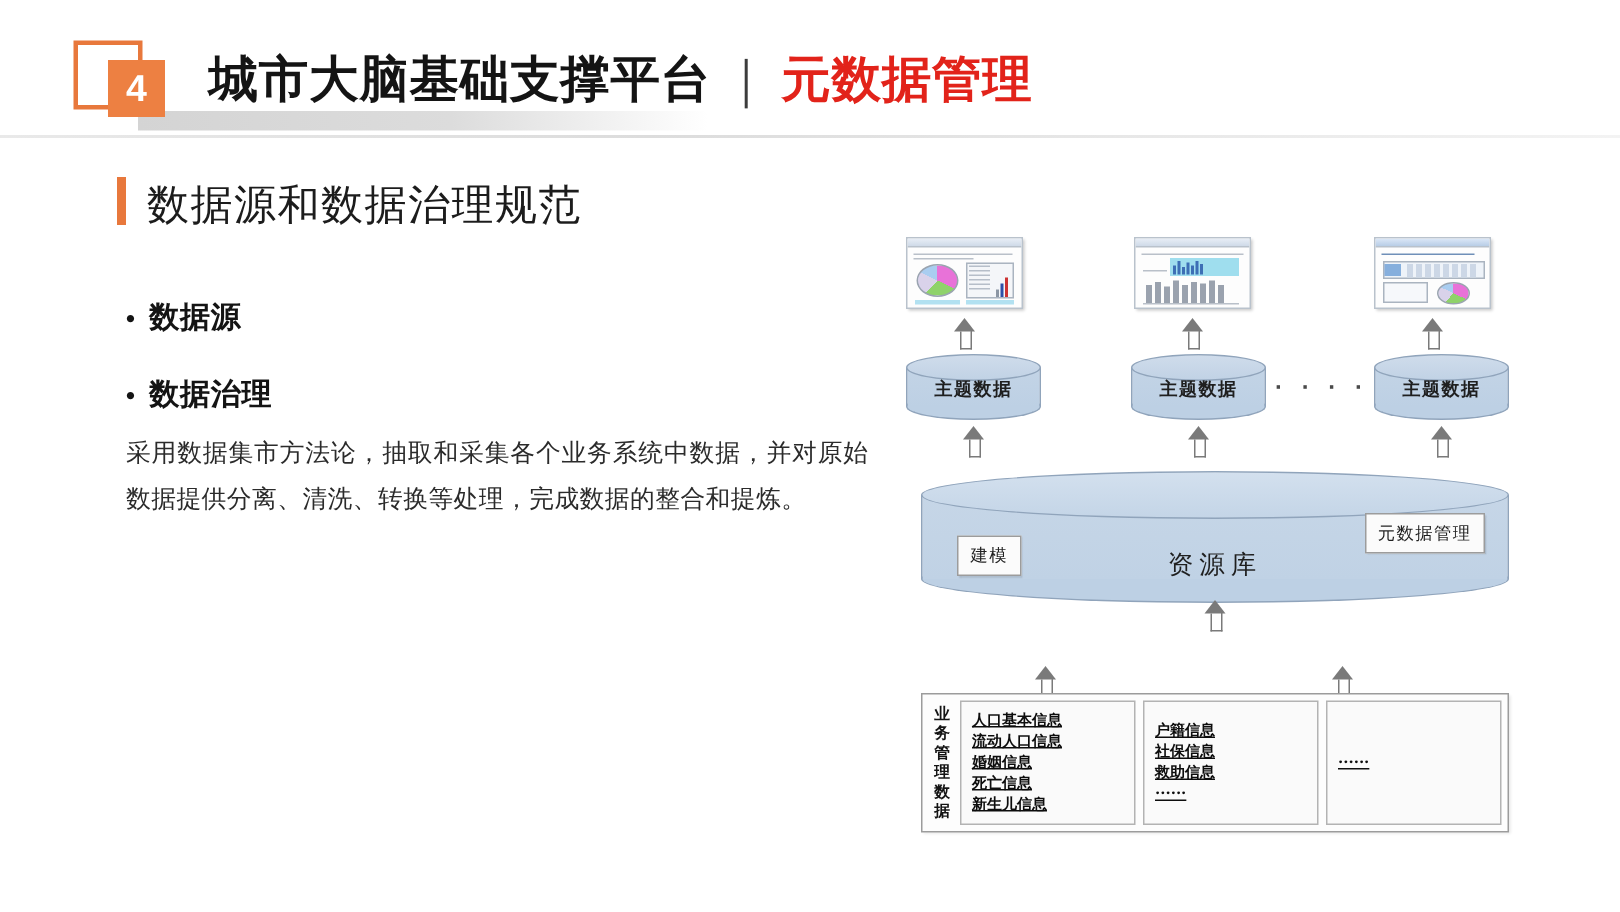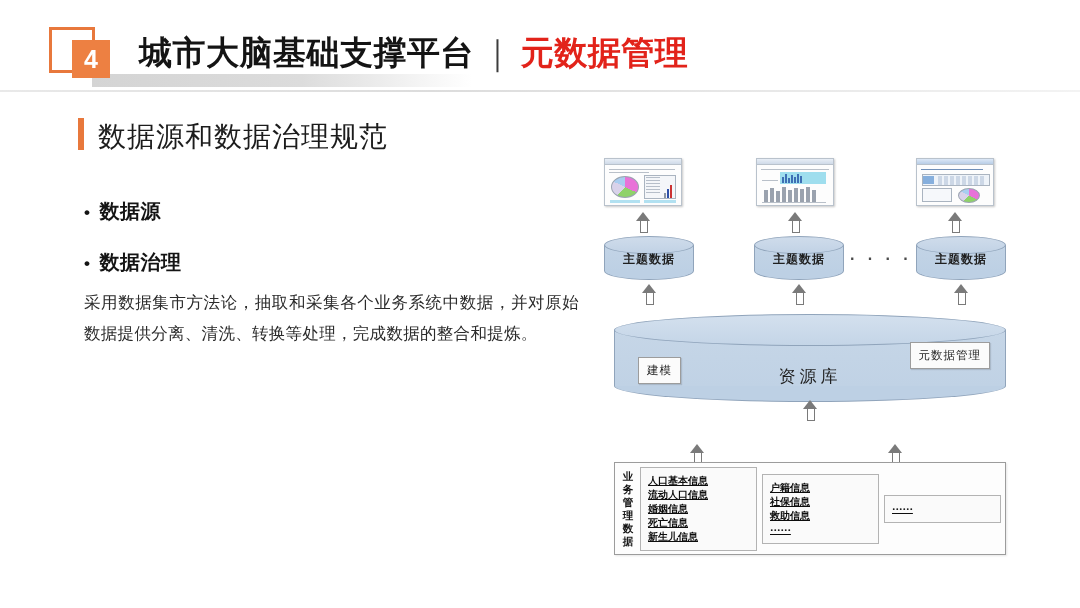--- a/index.html
+++ b/index.html
@@ -176,21 +176,21 @@
     position: absolute; left: 14px; top: 312px; width: 392px; height: 93px;
     background: #fdfdfd; border: 1px solid #9c9c9c;
     display: flex; align-items: stretch; padding: 4px;
     box-shadow: 1px 1px 2px rgba(0,0,0,0.10);
   }
   .biz-vlabel {
     width: 18px; display: flex; flex-direction: column; align-items: center;
     justify-content: center; font-size: 10.5px; font-weight: bold; color: #141414;
     font-family: "DejaVu Serif","Liberation Serif",serif; line-height: 13px;
   }
-  .biz-cols { flex: 1; display: flex; gap: 5px; margin-left: 3px; align-items: center; }
+  .biz-cols { flex: 1; display: flex; gap: 5px; margin-left: 3px; }
   .biz-col {
     flex: 1; background: #fafafa; border: 1px solid #b3b3b3;
     padding: 6px 7px; display: flex; flex-direction: column; justify-content: center;
   }
   .biz-col span {
     font-size: 10px; color: #0d0d0d; font-weight: bold; line-height: 14px;
     text-decoration: underline; align-self: flex-start;
     font-family: "DejaVu Serif","Liberation Serif",serif;
   }
   .c2 { justify-content: center; }

